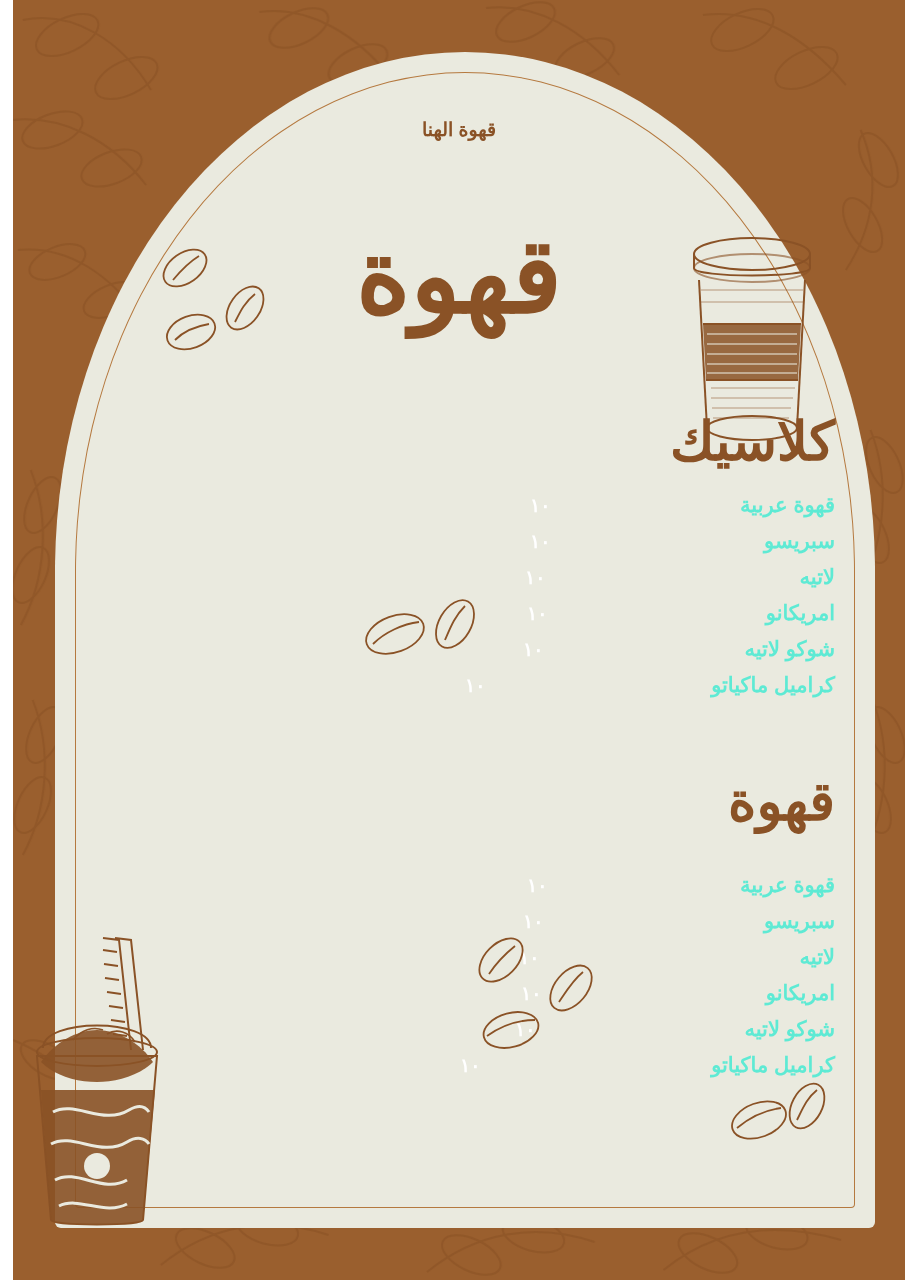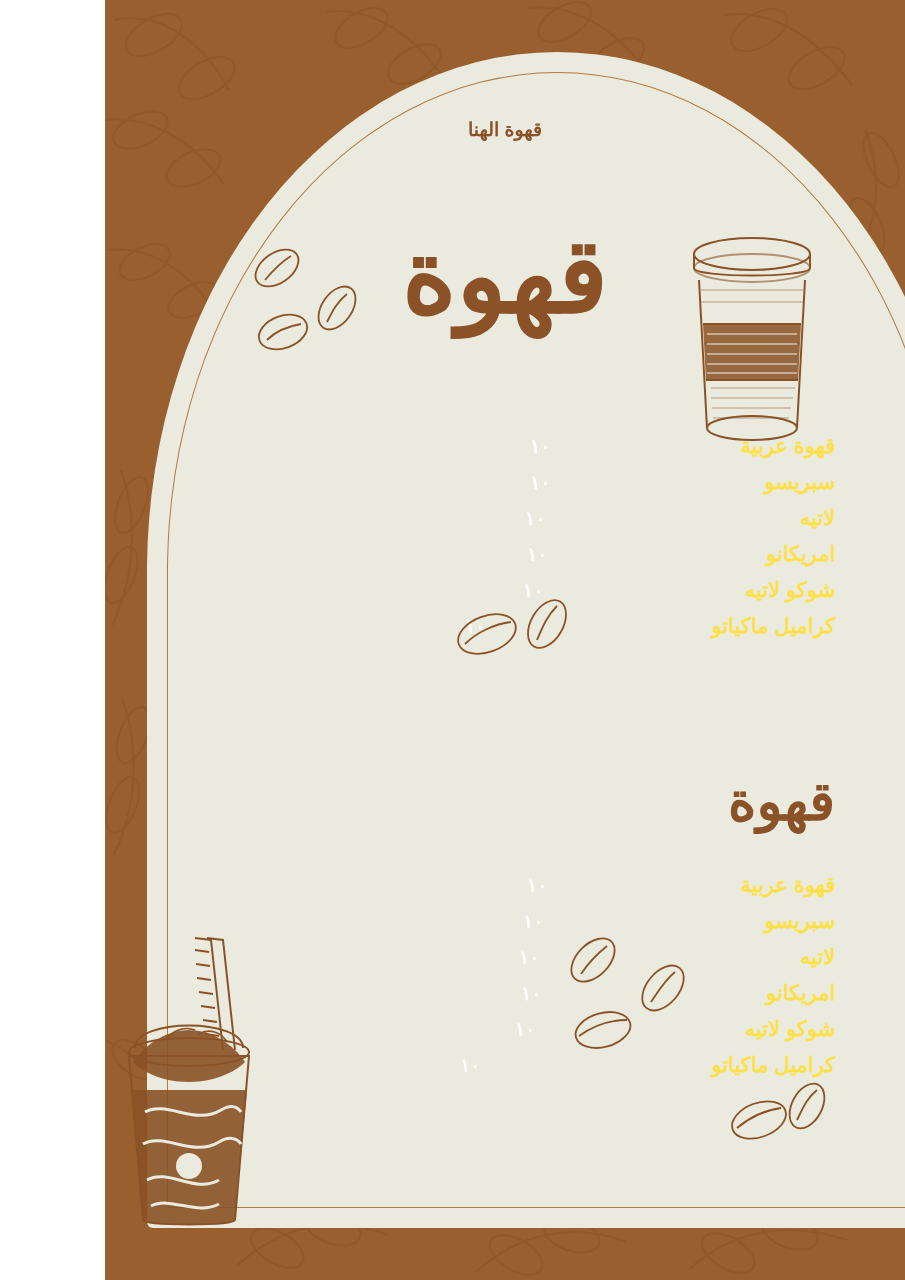--- a/index.html
+++ b/index.html
@@ -2,21 +2,21 @@
 <html lang="ar" dir="rtl"><head>
 <meta charset="utf-8">
 <style>
   html, body {
     margin: 0;
     padding: 0;
     background: #ffffff;
   }
   .page {
     position: relative;
-    width: 800px;
+    width: 892px;
     height: 1280px;
     overflow: hidden;
     background: #9A5F2E;
     font-family: "Liberation Sans", sans-serif;
   }
 
   
   .leaf-bg {
     position: absolute;
     inset: 0;
@@ -95,21 +95,21 @@
     flex-direction: column;
   }
   .item-row {
     display: flex;
     flex-direction: row;
     align-items: baseline;
     justify-content: space-between;
     height: 36px;
   }
   .item-name {
-    color: #fde047;
+    color: #5eead4;
     font-size: 21px;
     font-weight: bold;
     text-align: right;
     white-space: nowrap;
   }
   .item-price {
     color: #ffffff;
     font-size: 19px;
     font-weight: bold;
     text-align: left;
@@ -238,20 +238,21 @@
         <path d="M20 40 C30 28 36 22 46 16"></path>
         <ellipse cx="38" cy="92" rx="25" ry="16" transform="rotate(-20 38 92)"></ellipse>
         <path d="M22 100 C32 90 44 86 56 84"></path>
         <ellipse cx="92" cy="68" rx="24" ry="15" transform="rotate(-55 92 68)"></ellipse>
         <path d="M82 82 C88 70 92 62 102 54"></path>
       </g>
     </svg>
   </div>
 
   <div class="section" style="top: 412px;">
+    <div class="section-title">كلاسيك</div>
     <div class="items">
       <div class="item-row">
         <span class="item-name">قهوة عربية</span>
         <span class="item-price" style="margin-left:415px">١٠</span>
       </div>
       <div class="item-row">
         <span class="item-name">سبريسو</span>
         <span class="item-price" style="margin-left:415px">١٠</span>
       </div>
       <div class="item-row">

